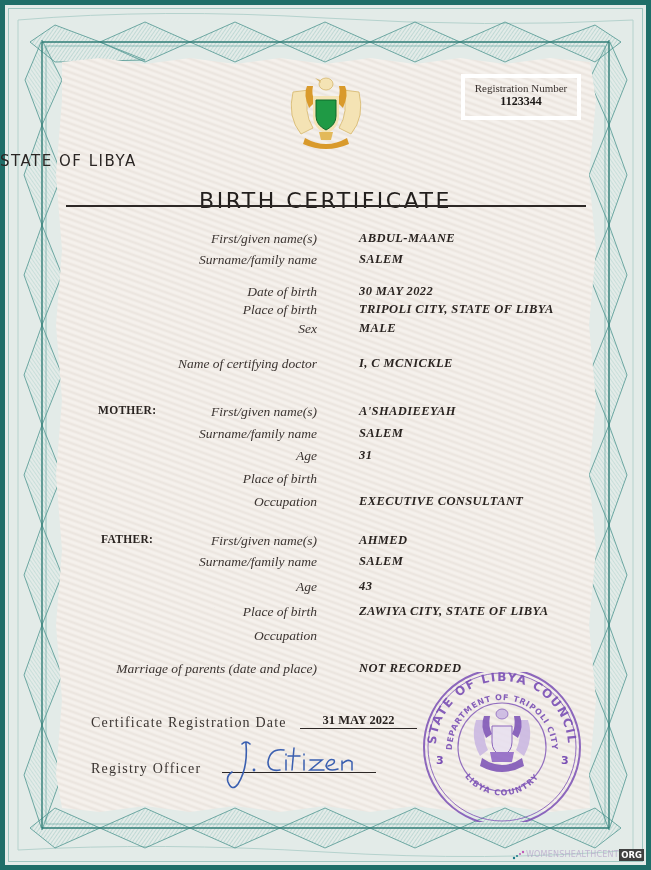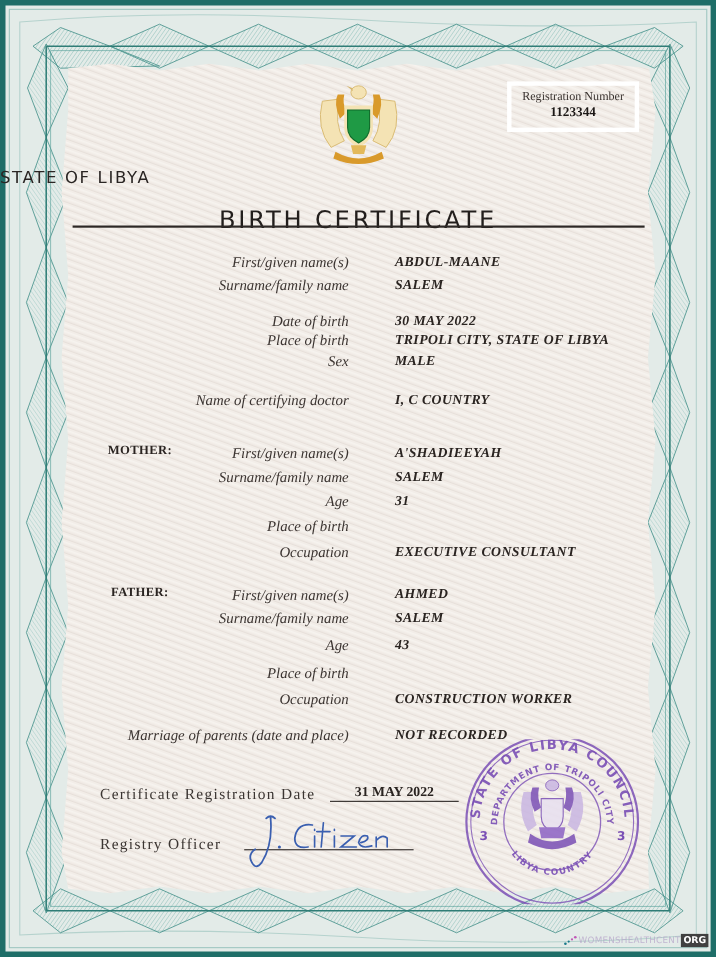--- a/index.html
+++ b/index.html
@@ -201,21 +201,21 @@
 <div class="row wide" style="top:302px">
   <span class="lbl">Place of birth</span>
   <span class="val">TRIPOLI CITY, STATE OF LIBYA</span>
 </div>
 <div class="row wide" style="top:321px">
   <span class="lbl">Sex</span>
   <span class="val">MALE</span>
 </div>
 <div class="row wide" style="top:356px">
   <span class="lbl">Name of certifying doctor</span>
-  <span class="val">I, C COUNTRY</span>
+  <span class="val">I, C MCNICKLE</span>
 </div>
 
 <span class="section-lbl" style="left:98px; top:404px">MOTHER:</span>
 <div class="row wide" style="top:404px">
   <span class="lbl">First/given name(s)</span>
   <span class="val">A'SHADIEEYAH</span>
 </div>
 <div class="row wide" style="top:426px">
   <span class="lbl">Surname/family name</span>
   <span class="val">SALEM</span>
@@ -240,24 +240,24 @@
 <div class="row wide" style="top:554px">
   <span class="lbl">Surname/family name</span>
   <span class="val">SALEM</span>
 </div>
 <div class="row wide" style="top:579px">
   <span class="lbl">Age</span>
   <span class="val">43</span>
 </div>
 <div class="row wide" style="top:604px">
   <span class="lbl">Place of birth</span>
+  <span class="val">ZAWIYA CITY, STATE OF LIBYA</span>
 </div>
 <div class="row wide" style="top:628px">
   <span class="lbl">Occupation</span>
-  <span class="val">CONSTRUCTION WORKER</span>
 </div>
 
 <div class="row wide" style="top:661px">
   <span class="lbl">Marriage of parents (date and place)</span>
   <span class="val">NOT RECORDED</span>
 </div>
 
 <span class="footer-lbl" style="left:91px; top:715px">Certificate Registration Date</span>
 <span class="reg-date-val">31 MAY 2022</span>
 <div class="reg-date-line"></div>

